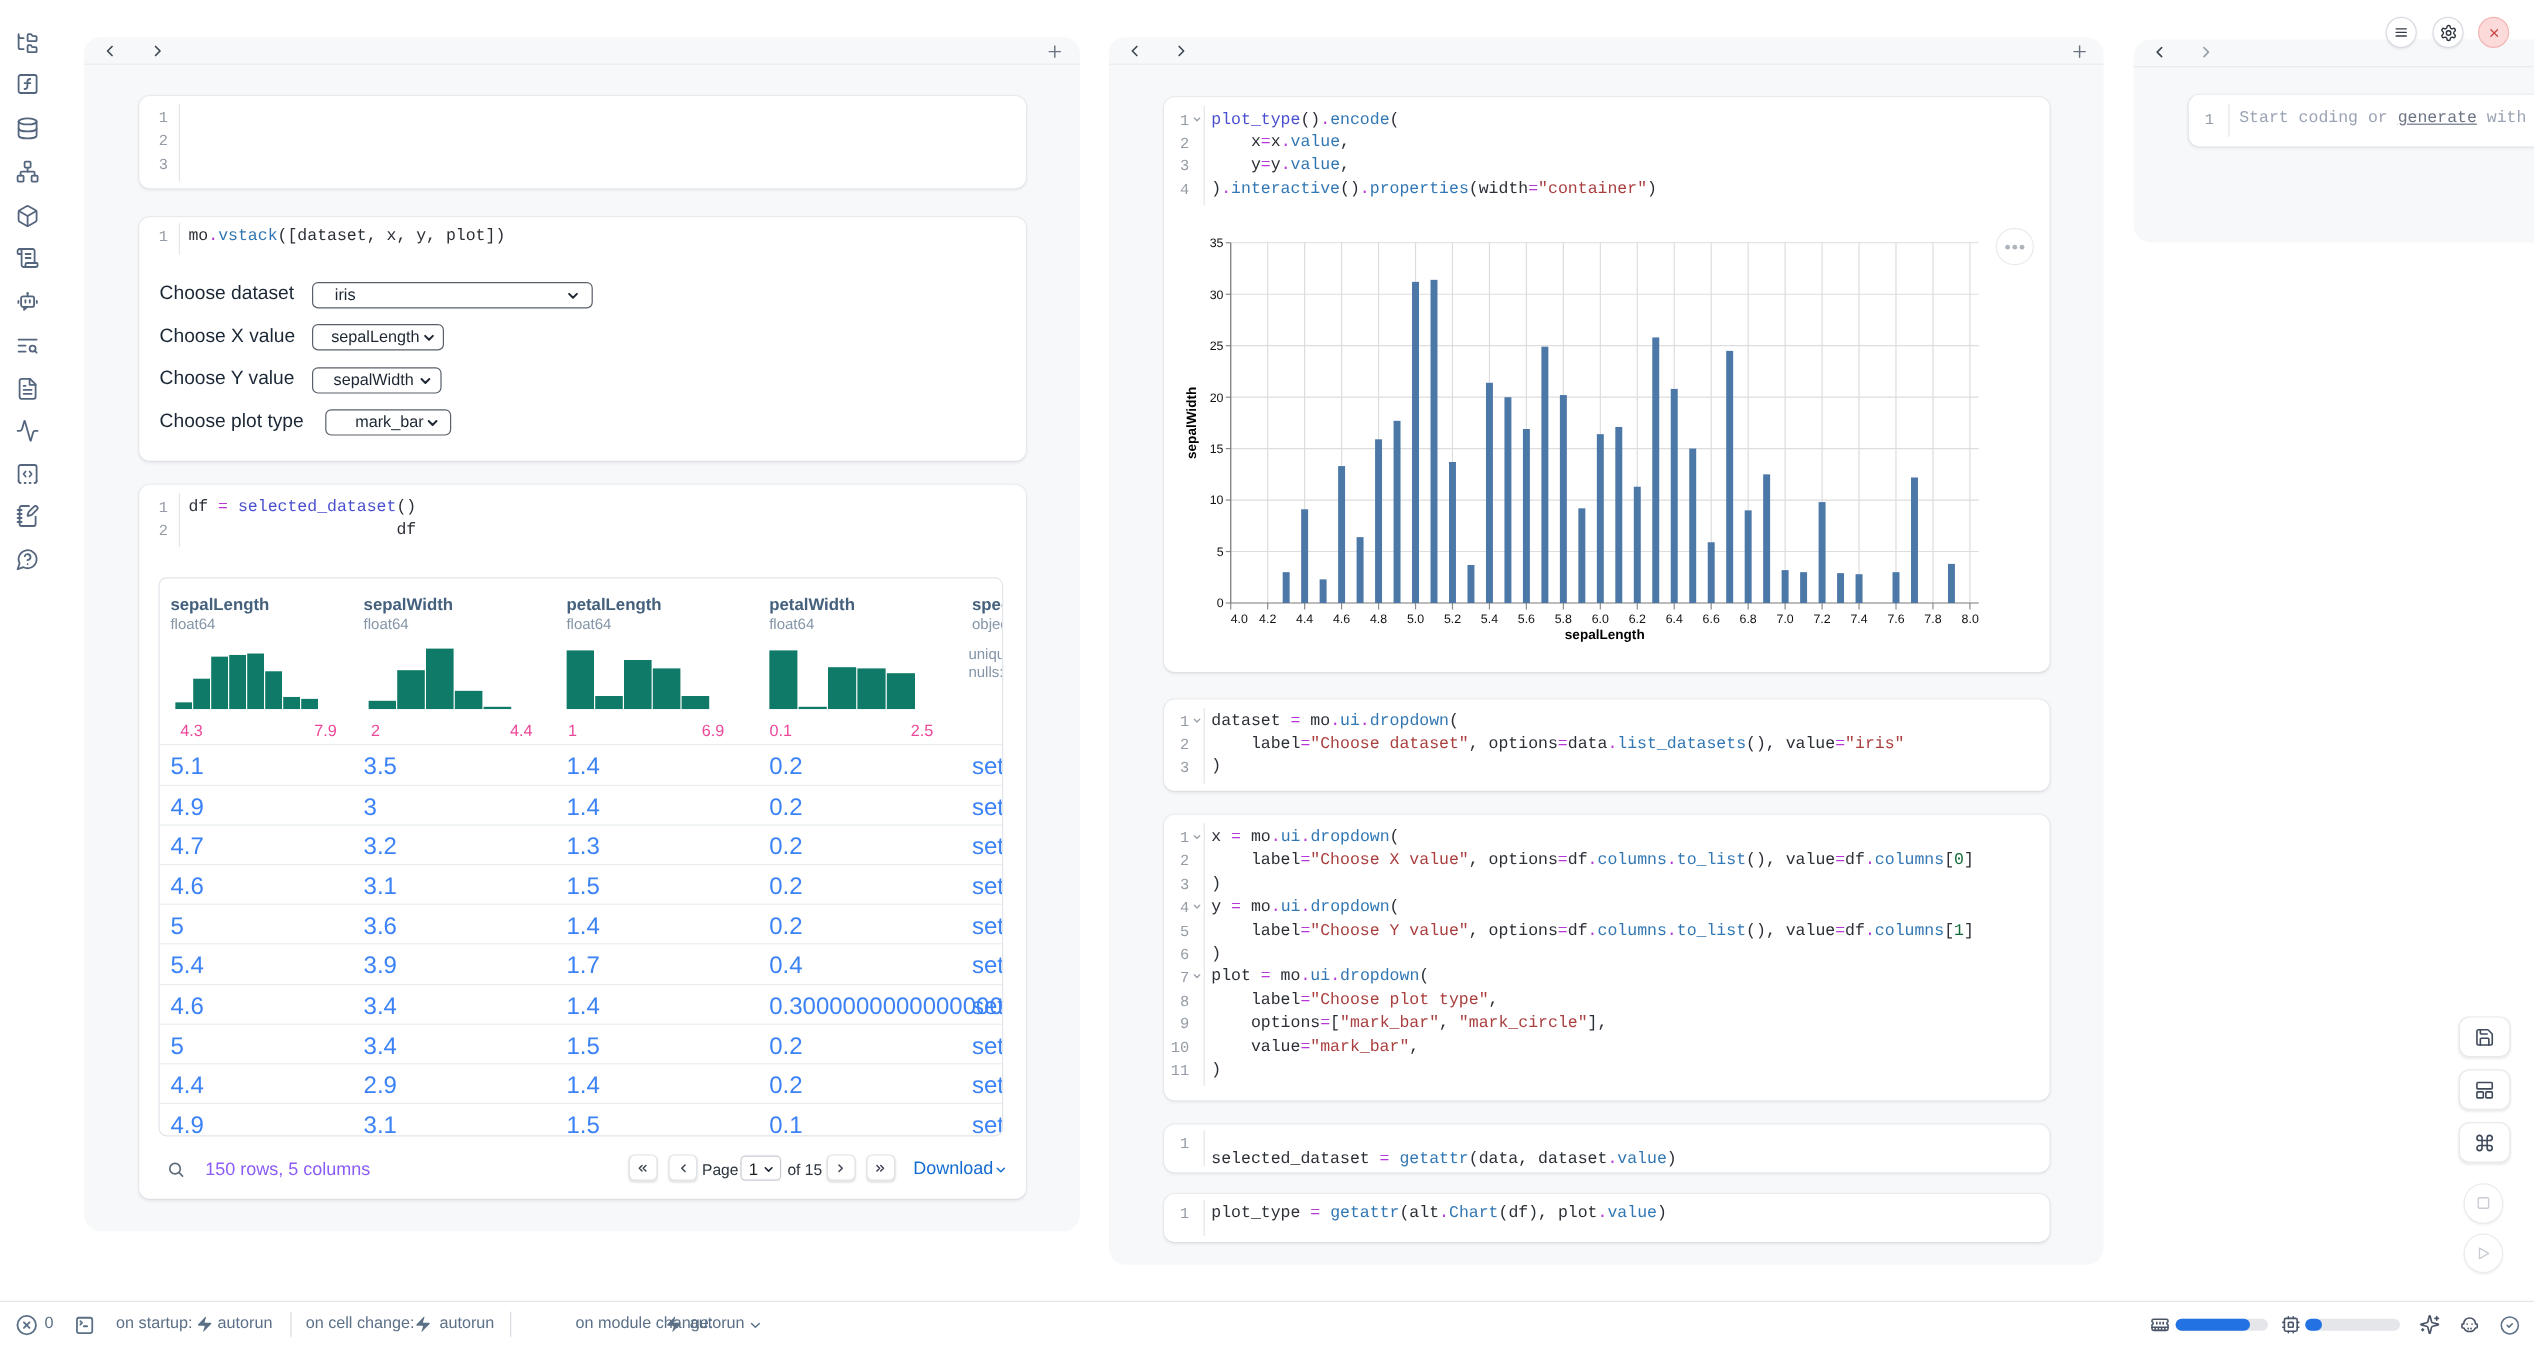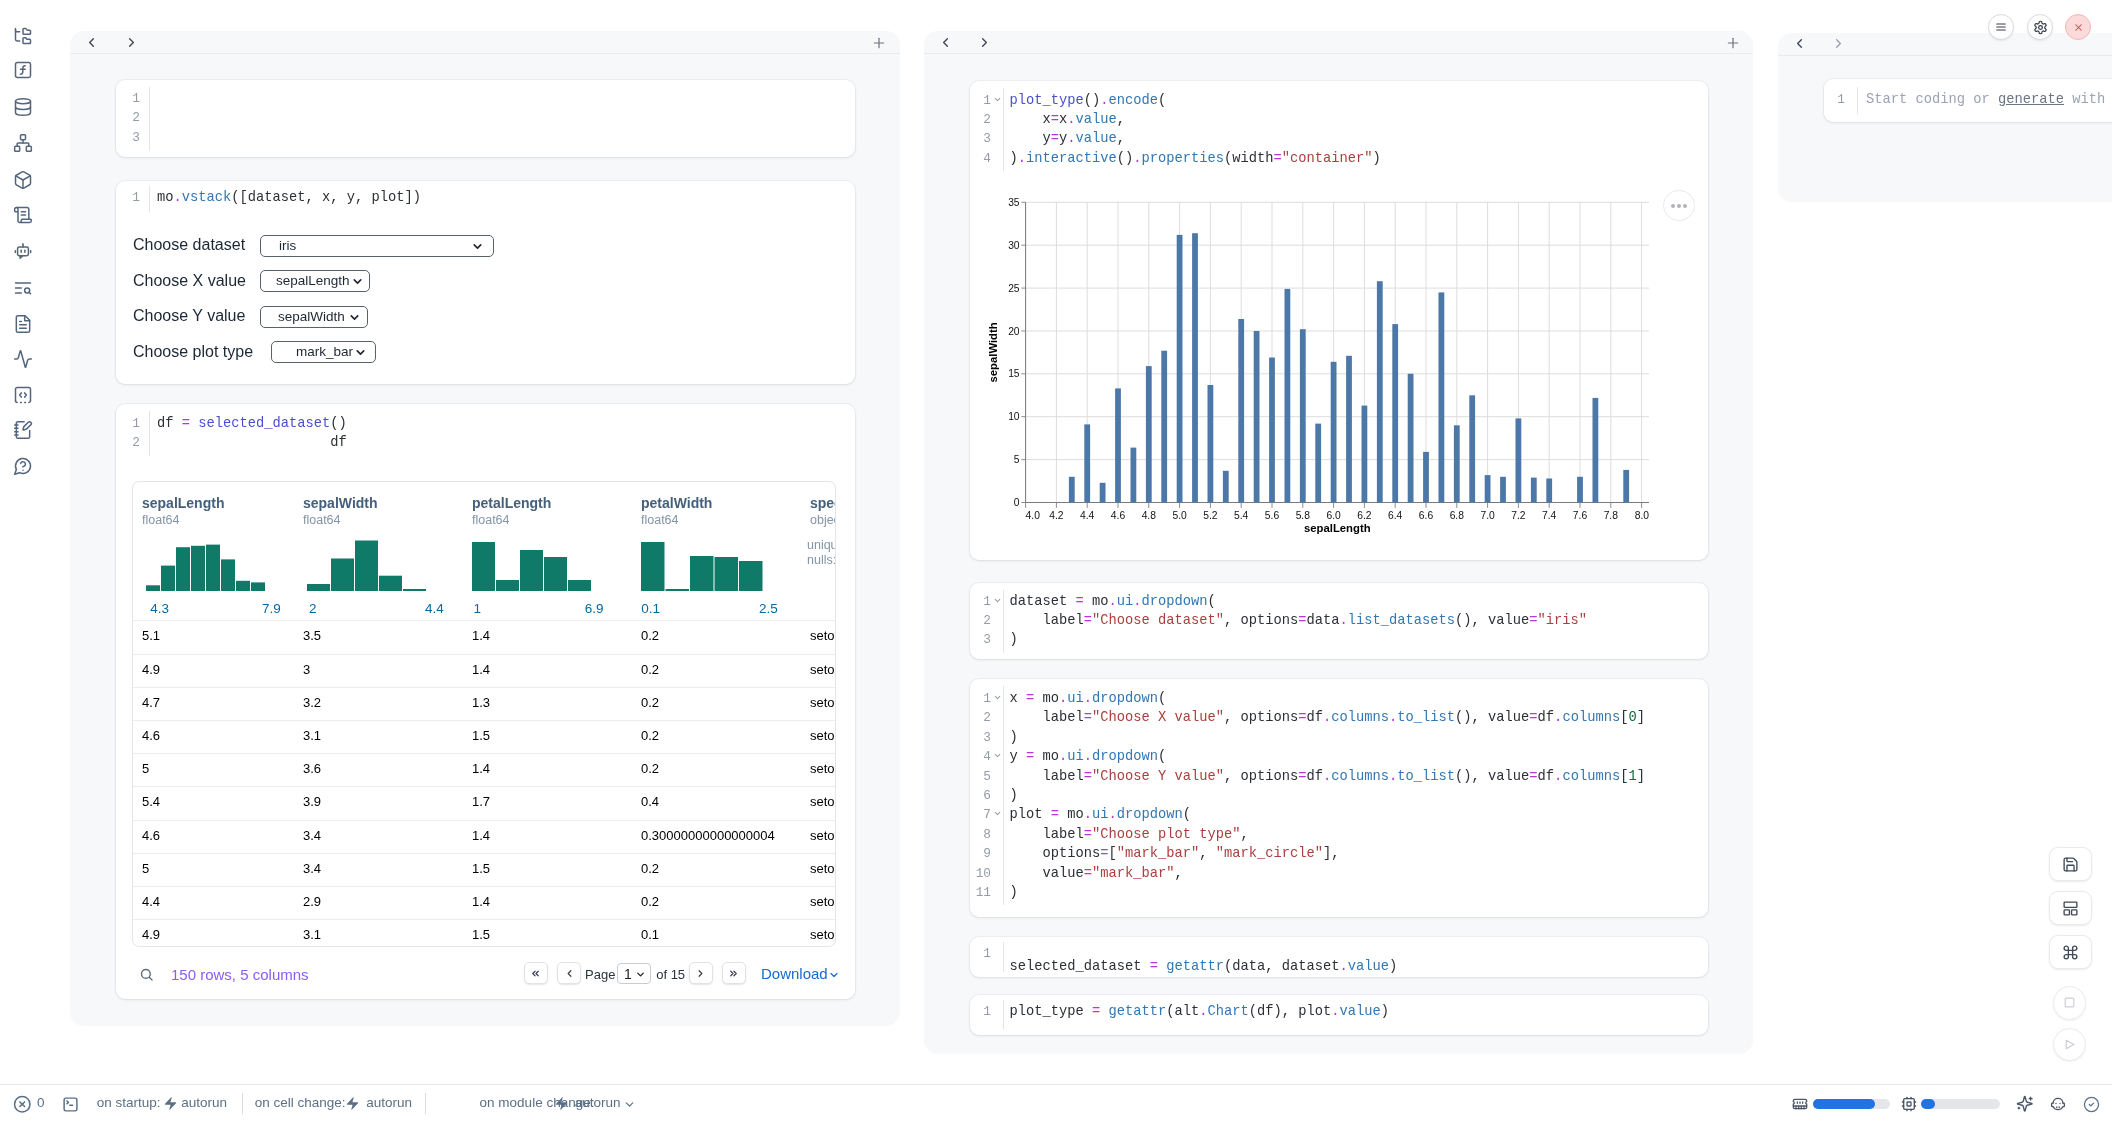--- a/index.html
+++ b/index.html
@@ -22,24 +22,24 @@
 .s { color:#aa3f3f; }
 .n { color:#116938; }
 svg.ic { display:block; }
 .fbtn { width:43px;height:34px;border-radius:9px;background:#fff;border:1px solid #e8eaed;box-shadow:0 1px 2px rgba(0,0,0,.08);display:flex;align-items:center;justify-content:center; }
 .drow { position:absolute; left:17px; height:25px; }
 .dlabel { position:absolute; left:0; top:2px; font-size:16px; color:#1b2735; white-space:nowrap; }
 .dsel { position:absolute; top:0.5px; height:22px; border:1.5px solid #596069; border-radius:5px; background:#fff; font-size:13.5px; color:#1d2733; white-space:nowrap; }
 .thname { position:absolute; top:13px; font-size:14px; font-weight:bold; color:#44607c; }
 .thtype { position:absolute; top:31px; font-size:12.5px; color:#8395a7; }
 .thextra { position:absolute; font-size:12.5px; color:#8395a7; white-space:nowrap; }
-.thmm { position:absolute; top:119.5px; font-size:13.5px; color:#0369a1; }
+.thmm { position:absolute; top:119.5px; font-size:13.5px; color:#ec4899; }
 .pgbtn { position:absolute; top:558.2px; width:23.6px; height:21.7px; background:#fff; border:1px solid #dfe3e7; border-radius:5px; box-shadow:0 1px 1.5px rgba(0,0,0,.1); display:flex; align-items:center; justify-content:center; }
 .trow { position:absolute; left:0; width:100%; height:33.2px; border-top:1px solid #eaeef1; }
-.trow span { position:absolute; top:7px; font-size:13px; color:#000000; white-space:nowrap; }
+.trow span { position:absolute; top:7px; font-size:20px; color:#3b82f6; white-space:nowrap; }
 </style>
 </head>
 <body>
 
 <div id="rail" class="abs" style="left:0;top:0;width:48px;height:1122px;">
 <svg class="ic abs" style="left:13px;top:26px" width="20" height="20" viewBox="0 0 24 24" fill="none" stroke="#54657e" stroke-width="1.8" stroke-linecap="round" stroke-linejoin="round">
       <path d="M20 10a1 1 0 0 0 1-1V6a1 1 0 0 0-1-1h-2.5a1 1 0 0 1-.8-.4l-.9-1.2A1 1 0 0 0 15 3h-2a1 1 0 0 0-1 1v5a1 1 0 0 0 1 1Z"></path>
       <path d="M20 21a1 1 0 0 0 1-1v-3a1 1 0 0 0-1-1h-2.9a1 1 0 0 1-.88-.55l-.42-.85a1 1 0 0 0-.92-.6H13a1 1 0 0 0-1 1v5a1 1 0 0 0 1 1Z"></path>
       <path d="M3 5a2 2 0 0 0 2 2h3"></path>
       <path d="M3 3v13a2 2 0 0 0 2 2h3"></path>

